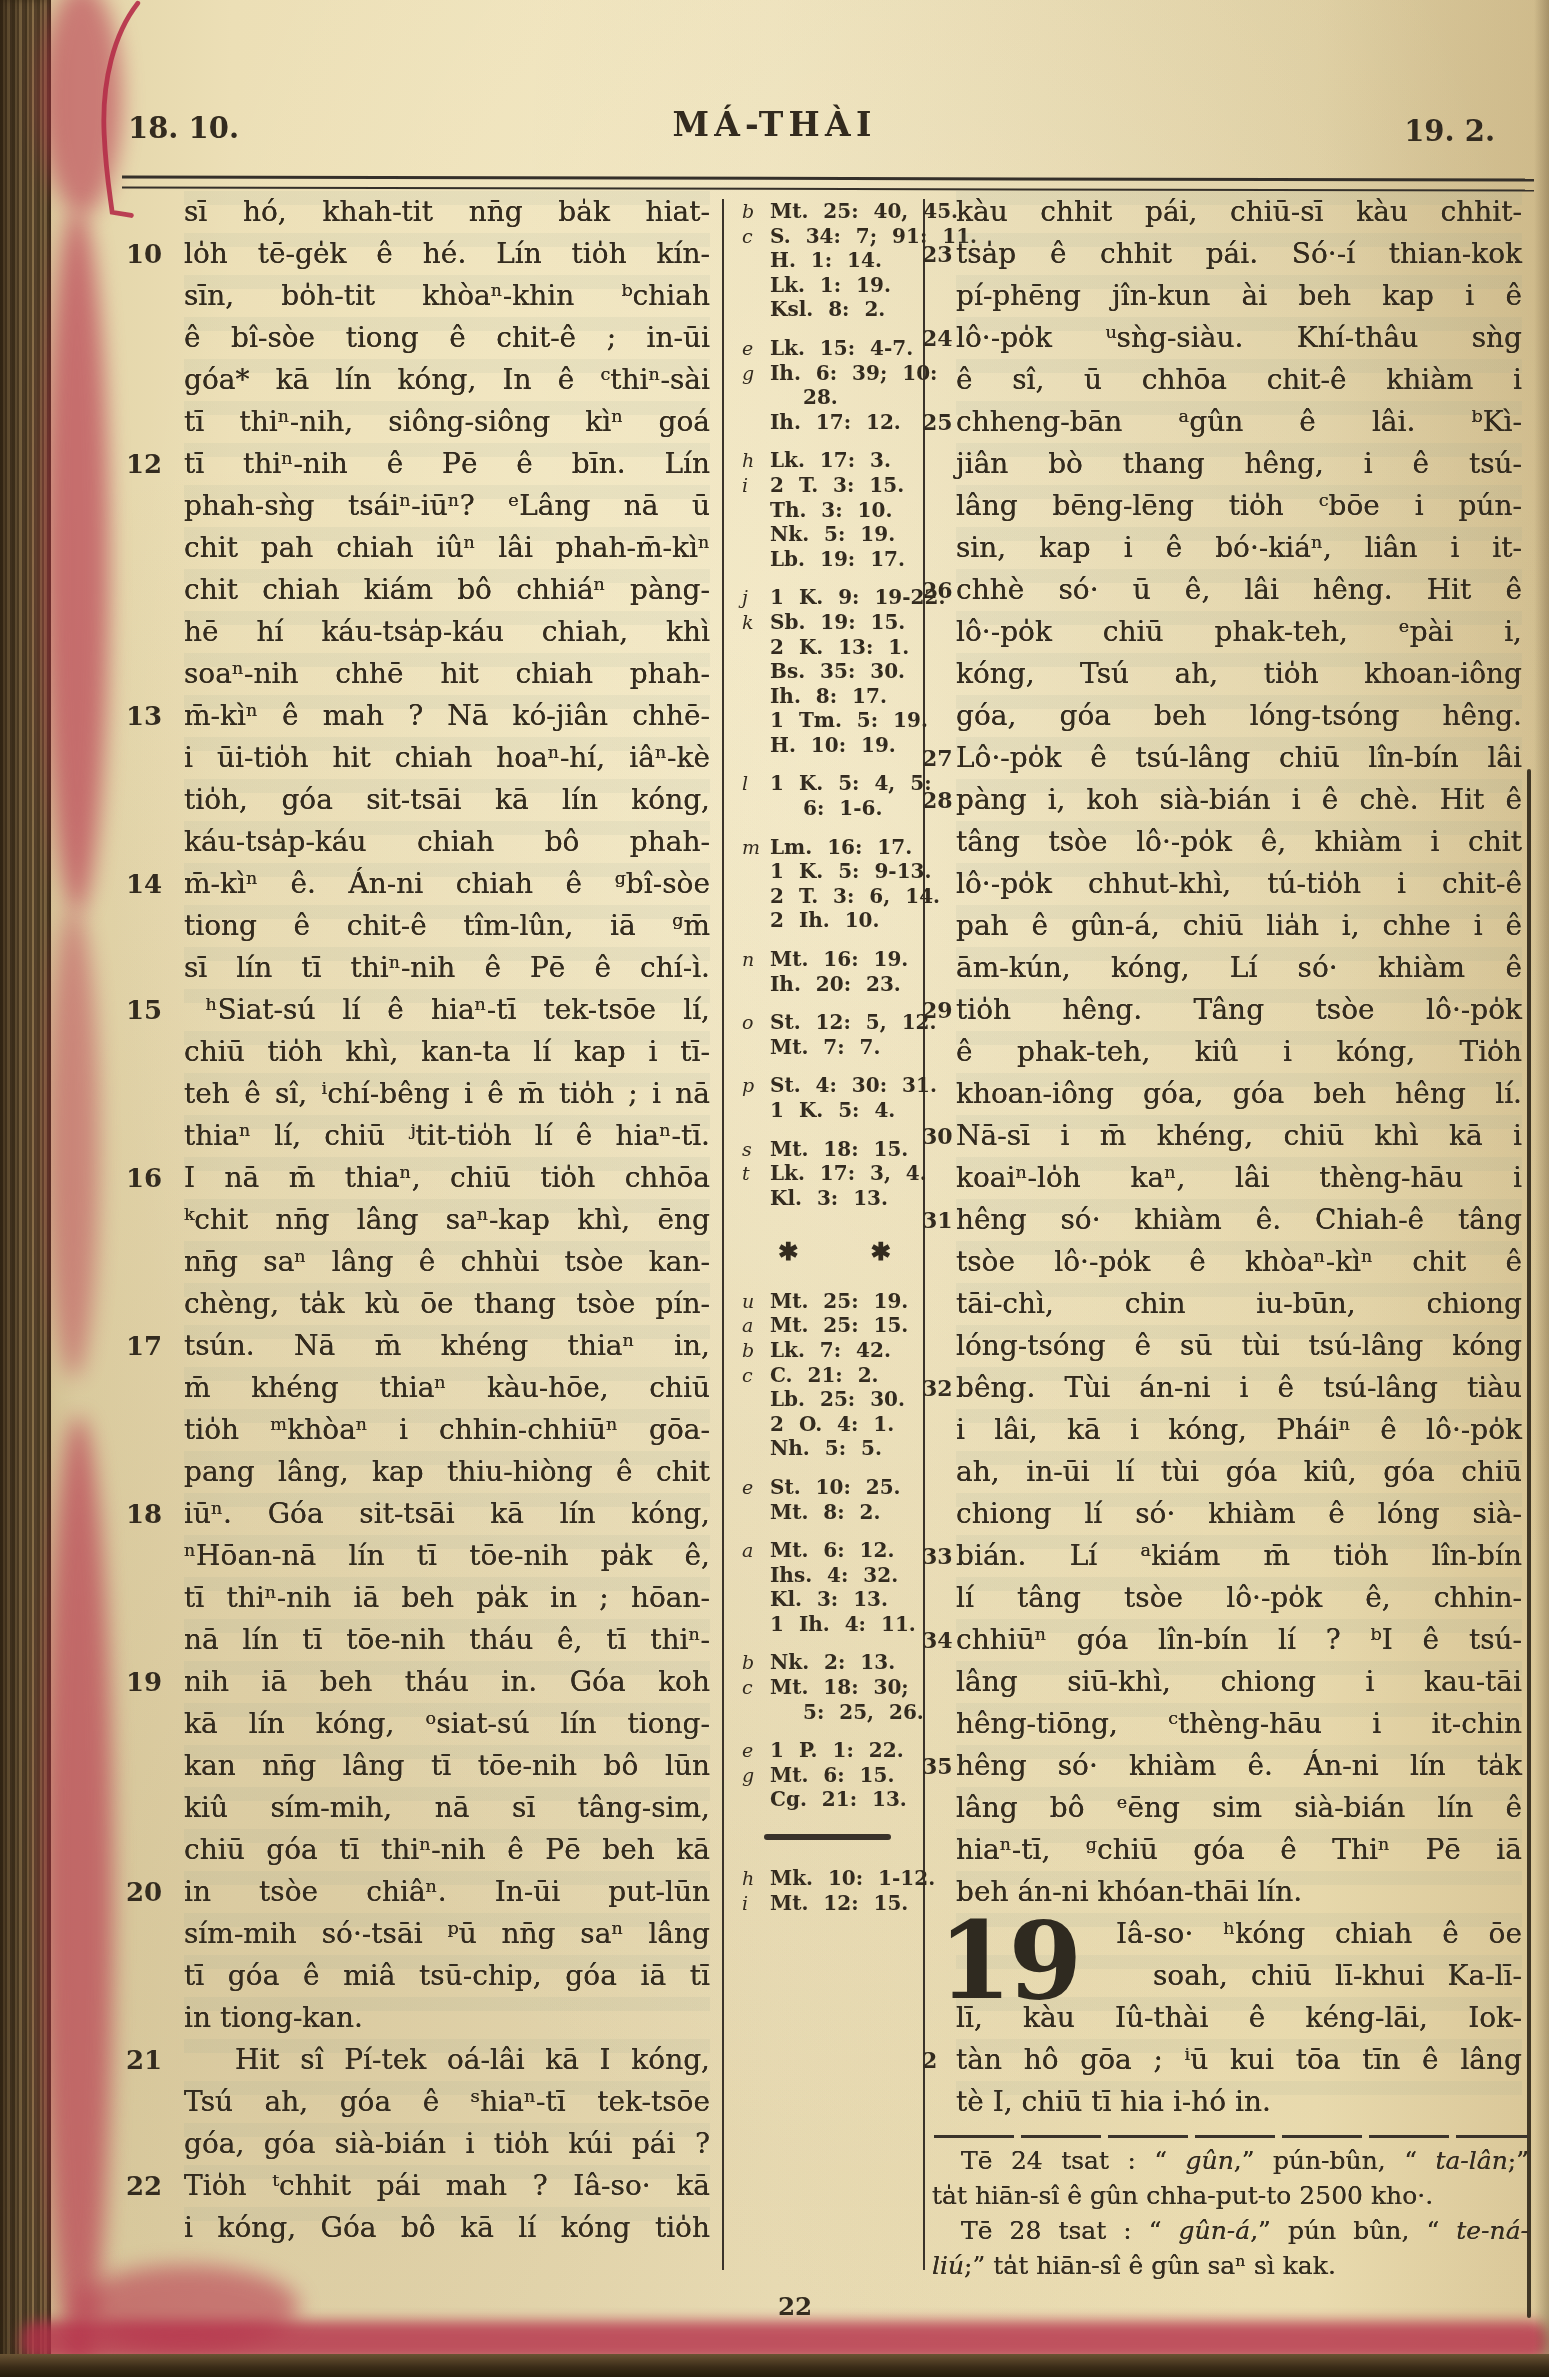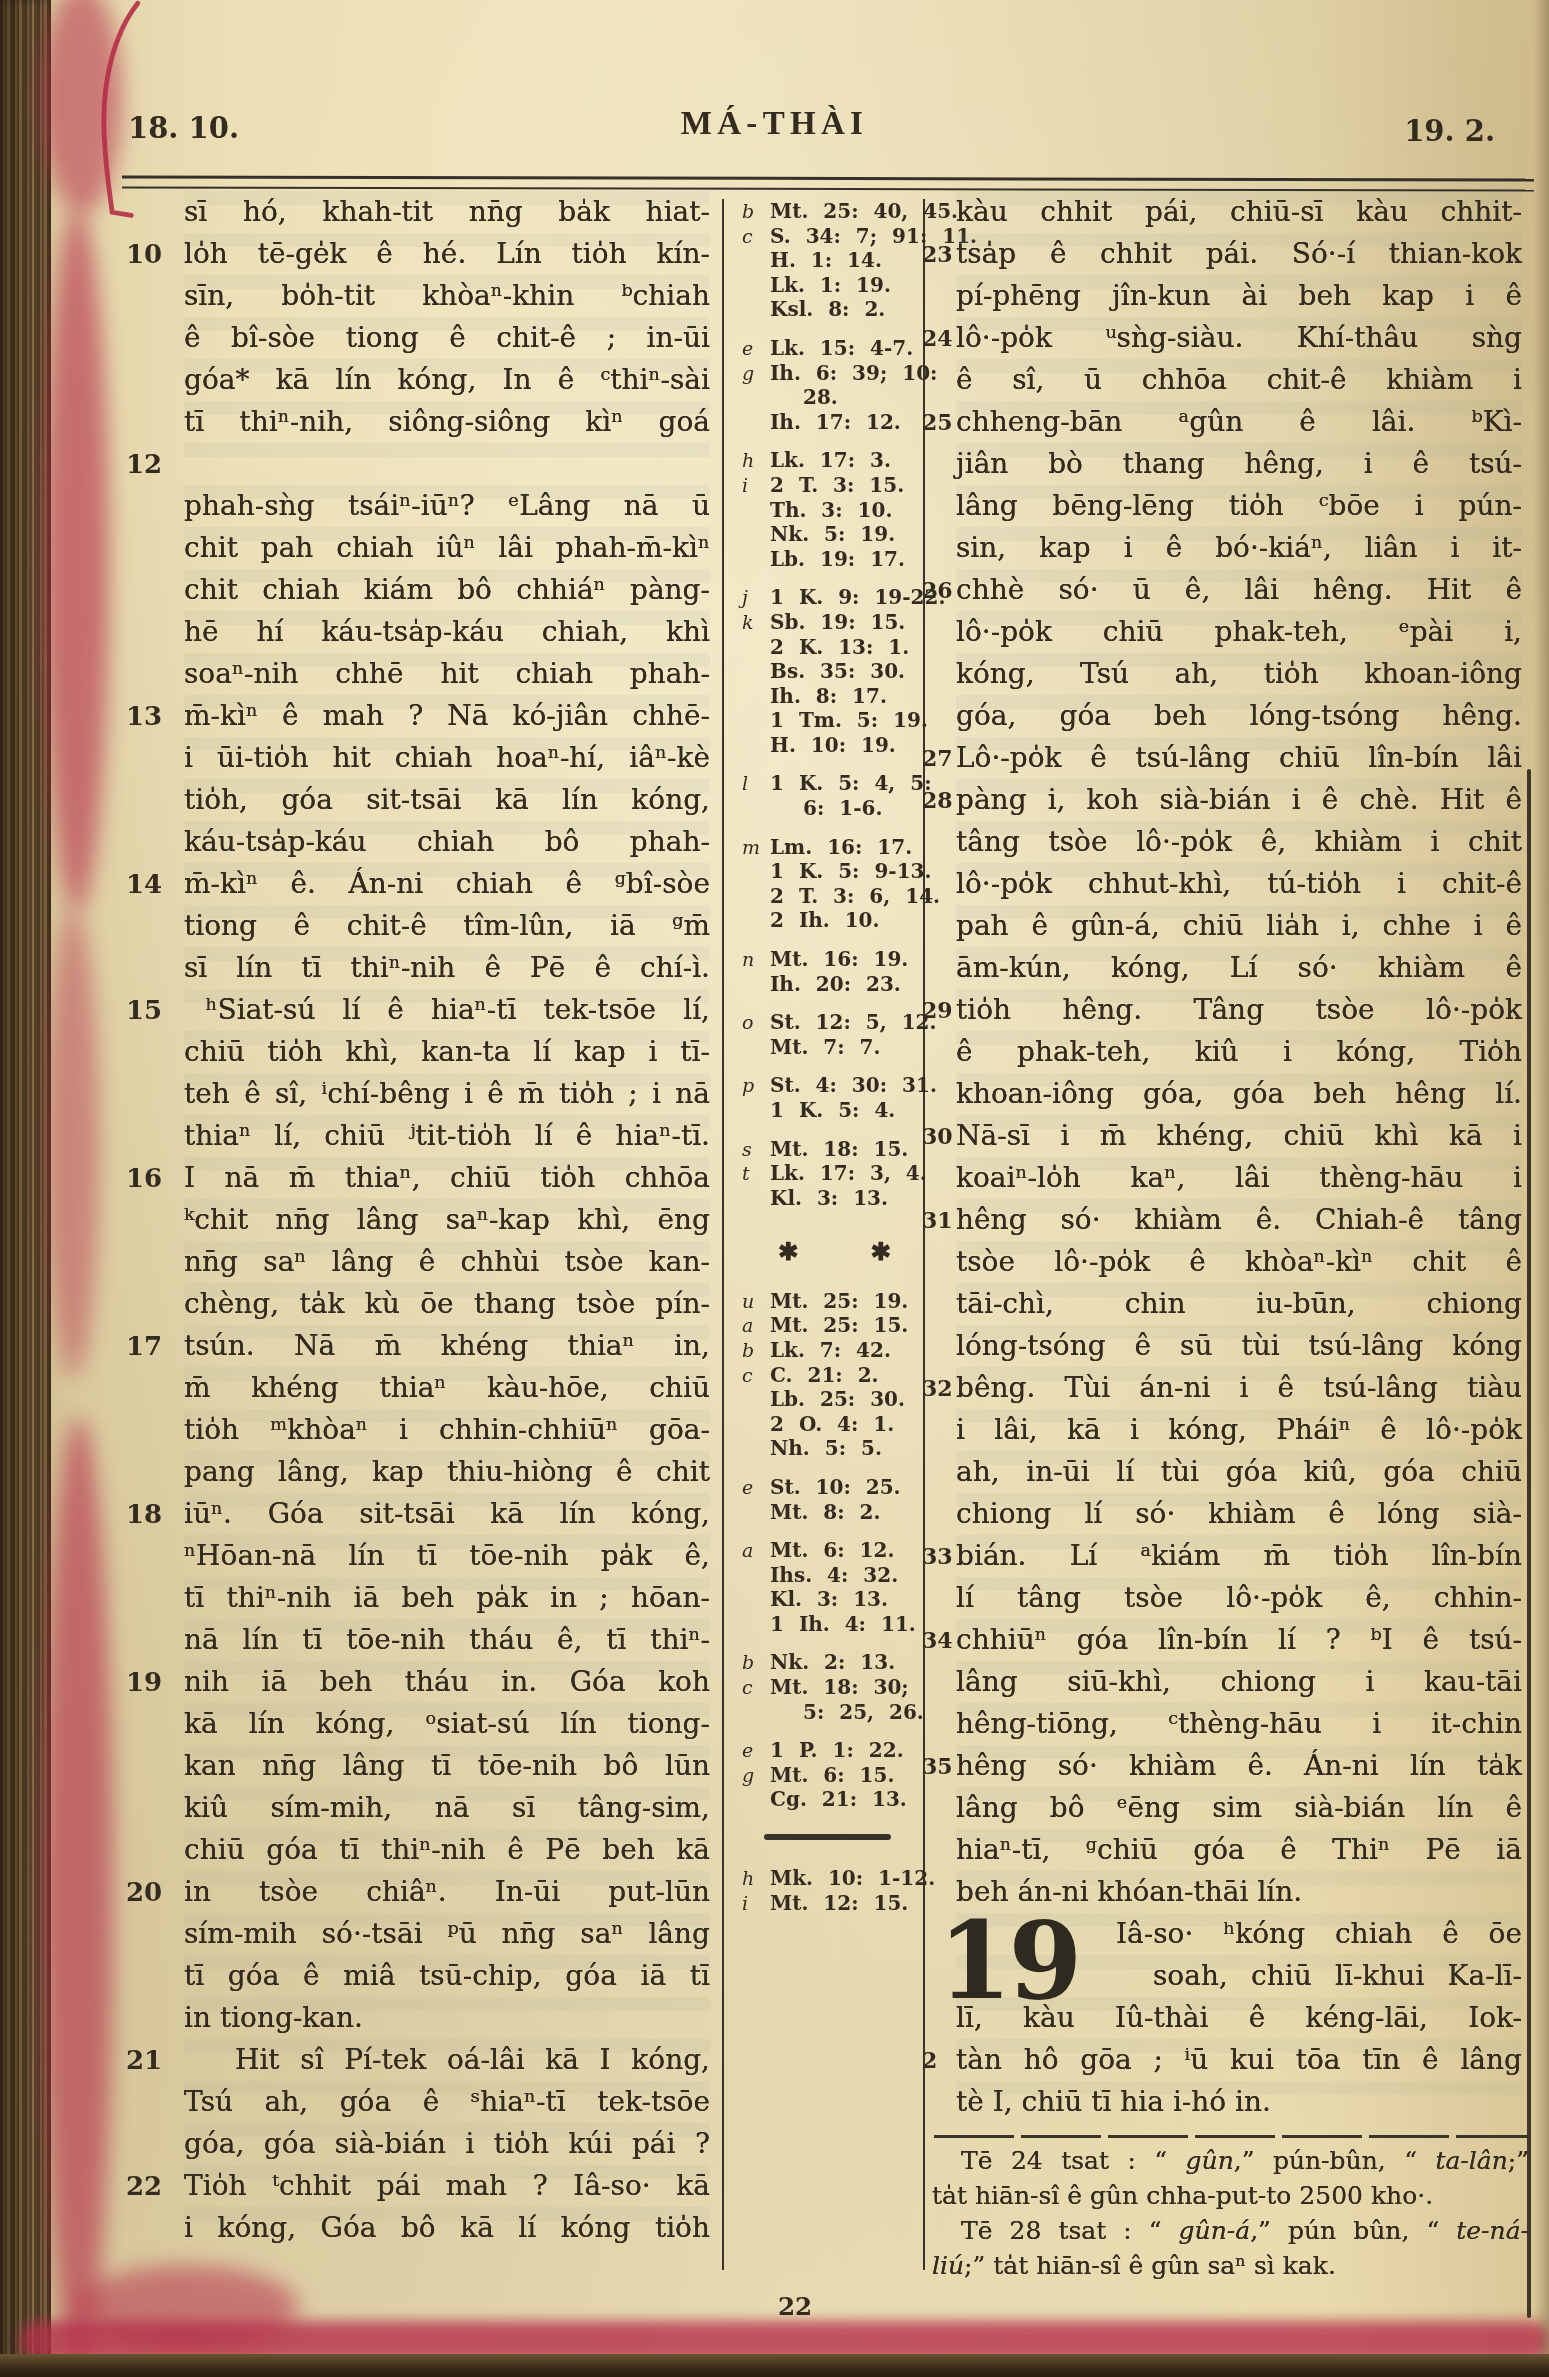--- a/index.html
+++ b/index.html
@@ -36,21 +36,21 @@
   
   .dblrule{position:absolute;left:122px;top:177px;width:1412px;height:8px;z-index:3;
     border-top:3.2px solid #35302a;border-bottom:2.7px solid #35302a;transform:rotate(.12deg);}
   .vrule{position:absolute;top:199px;width:2.1px;height:2071px;background:#3a332a;z-index:3;}
   .vrule.v1{left:722px;}
   .vrule.v2{left:923px;}
   .fnrule{position:absolute;left:934px;top:2135px;width:594px;height:3.2px;z-index:3;
     background:repeating-linear-gradient(90deg,#3a332a 0 80px,rgba(58,51,42,0) 80px 87px);}
   
   .hL{left:128px;top:111px;font-size:29px;font-weight:bold;}
-  .hC{left:0;right:0;top:105px;text-align:center;font-size:33px;font-weight:bold;letter-spacing:5.3px;font-family:Liberation Serif, serif;}
+  .hC{left:0;right:0;top:105px;text-align:center;font-size:33px;font-weight:bold;letter-spacing:5.3px;}
   .hR{right:54px;top:114px;font-size:29px;font-weight:bold;}
   
   .col{position:absolute;z-index:3;
     background:repeating-linear-gradient(180deg,rgba(128,152,140,.09) 0 14px,rgba(0,0,0,0) 14px 42px);}
   .colL{left:184px;top:191px;width:526px;}
   .colR{left:956px;top:191px;width:566px;}
   .bl{position:relative;height:42px;line-height:42px;font-size:28px;
     text-align:justify;text-align-last:justify;text-shadow:0 0 0.4px currentColor;}
   .vnum{position:absolute;left:-58px;top:0;width:51px;font-weight:bold;font-size:26px;text-align:right;text-shadow:none;}
   .colR .vnum{left:-34px;width:32px;font-size:22px;}
@@ -106,21 +106,21 @@
   <div class="vrule v1"></div>
   <div class="vrule v2"></div>
 
   <div class="txt col colL" id="colL">
       <div class="bl"><span class="lt">sī hó, khah-tit nn̄g ba̍k hiat-</span></div>
       <div class="bl"><span class="vnum">10</span><span class="lt">lo̍h tē-ge̍k ê hé.  Lín tio̍h kín-</span></div>
       <div class="bl"><span class="lt">sīn, bo̍h-tit khòaⁿ-khin ᵇchiah</span></div>
       <div class="bl"><span class="lt">ê bî-sòe tiong ê chit-ê ; in-ūi</span></div>
       <div class="bl"><span class="lt">góa* kā lín kóng, In ê ᶜthiⁿ-sài</span></div>
       <div class="bl"><span class="lt">tī thiⁿ-nih, siông-siông kìⁿ goá</span></div>
-      <div class="bl"><span class="vnum">12</span></div>
+      <div class="bl"><span class="vnum">12</span><span class="lt">tī thiⁿ-nih ê Pē ê bīn.  Lín</span></div>
       <div class="bl"><span class="lt">phah-sǹg tsáiⁿ-iūⁿ?  ᵉLâng nā ū</span></div>
       <div class="bl"><span class="lt">chit pah chiah iûⁿ lâi phah-m̄-kìⁿ</span></div>
       <div class="bl"><span class="lt">chit chiah kiám bô chhiáⁿ pàng-</span></div>
       <div class="bl"><span class="lt">hē hí káu-tsa̍p-káu chiah, khì</span></div>
       <div class="bl"><span class="lt">soaⁿ-nih chhē hit chiah phah-</span></div>
       <div class="bl"><span class="vnum">13</span><span class="lt">m̄-kìⁿ ê mah ?  Nā kó-jiân chhē-</span></div>
       <div class="bl"><span class="lt">i ūi-tio̍h hit chiah hoaⁿ-hí, iâⁿ-kè</span></div>
       <div class="bl"><span class="lt">tio̍h, góa sit-tsāi kā lín kóng,</span></div>
       <div class="bl"><span class="lt">káu-tsa̍p-káu chiah bô phah-</span></div>
       <div class="bl"><span class="vnum">14</span><span class="lt">m̄-kìⁿ ê.  Án-ni chiah ê ᵍbî-sòe</span></div>

